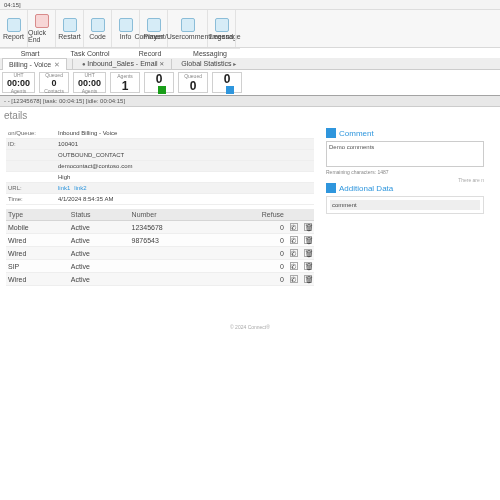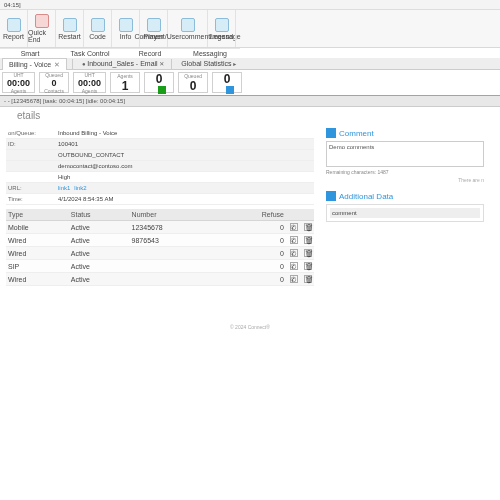--- a/index.html
+++ b/index.html
@@ -138,21 +138,21 @@
   <div class="sbox big">
       <span class="v">0</span>
       <div class="flags">
         <div class="flag" style="background:#2f96dd"></div>
       </div>
     </div>
 </div>
 
 <div class="bc">- - [12345678] [task: 00:04:15] [idle: 00:04:15]</div>
 
-<div class="h2" style="padding-left:17px">etails</div>
+<div class="h2" style="padding-left:4px">etails</div>
 
 <div class="pane">
   <div class="left">
     <div class="kv">
         <div class="k">on/Queue:</div>
         <div class="v">Inbound Billing - Voice</div>
       </div>
     <div class="kv alt">
         <div class="k">ID:</div>
         <div class="v">100401</div>
@@ -236,21 +236,21 @@
 
   <div class="right">
     <div class="panelhd">
         <div class="pic"></div>
         <div class="ptxt">Comment</div>
       </div>
     <div class="commentbox">Demo comments</div>
     <div class="remain">Remaining characters: 1487</div>
     <div class="tiny">There are n</div>
 
-    <div class="panelhd" style="margin-top:8px">
+    <div class="panelhd" style="">
         <div class="pic"></div>
         <div class="ptxt">Additional Data</div>
       </div>
     <div class="adbox">
       <div class="adrow">comment</div>
     </div>
   </div>
 </div>
 
 <div class="footer">© 2024 Connect®</div>

